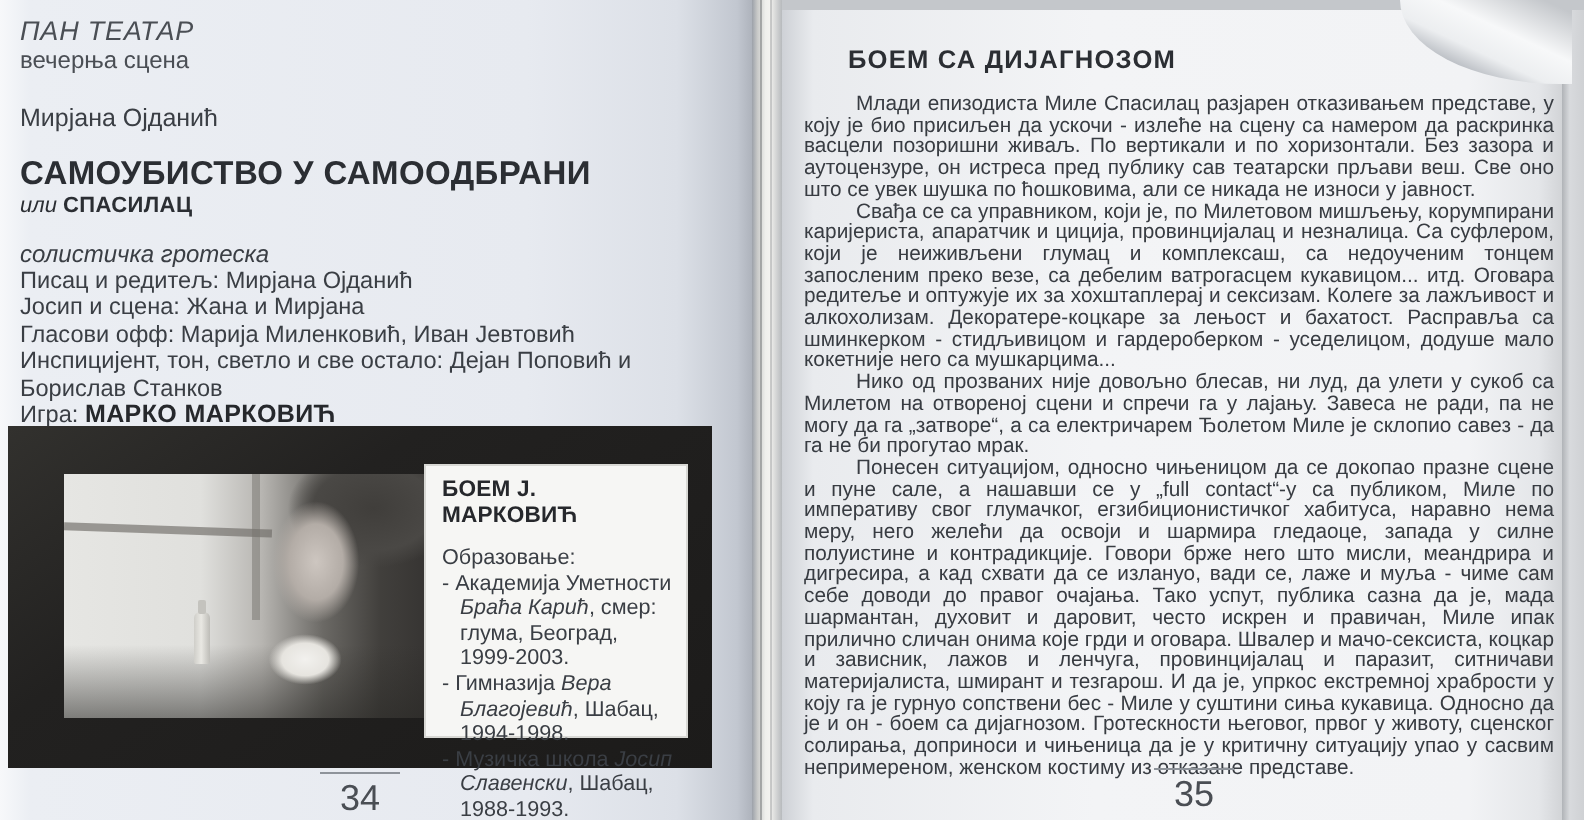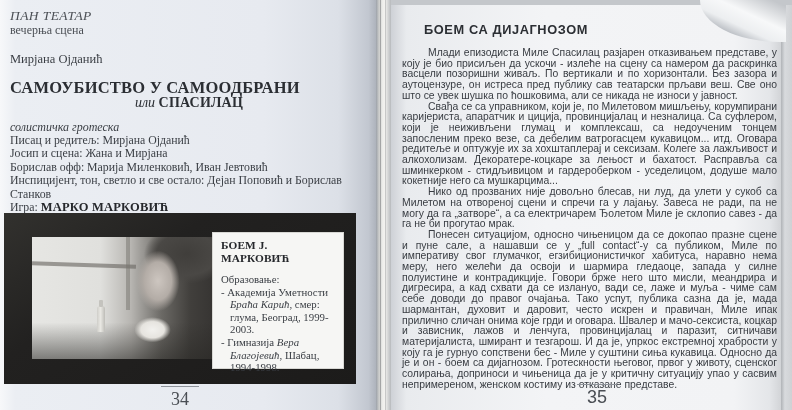--- a/index.html
+++ b/index.html
@@ -4,28 +4,27 @@
 <style>
   html,body{margin:0;padding:0;}
   body{background:#b9bcc1;font-family:"Liberation Sans","DejaVu Sans",sans-serif;}
   .stage{position:relative;width:792px;height:410px;overflow:hidden;background:#c4c7cb;}
 
   
   .left-page{
     position:absolute;left:0;top:0;width:376px;height:410px;
     background:linear-gradient(to right,#f7f8fa 0%,#ebeef3 4%,#e7eaf0 70%,#dce0e7 90%,#c2c7d0 98%,#aeb3bc 100%);
     color:#3a3e44;
-    font-family:Liberation Serif, serif;
   }
   .lp-content{position:relative;padding:8px 8px 0 10px;width:358px;}
   .lp-theater{font-style:italic;font-size:13.5px;line-height:15px;letter-spacing:.4px;color:#4a4e54;}
   .lp-stage{font-size:12px;line-height:15px;color:#4a4e54;}
   .lp-author{margin-top:14px;font-size:12.5px;line-height:15px;}
   .lp-title{margin-top:12px;font-size:16.5px;line-height:17px;font-weight:bold;letter-spacing:.2px;color:#2b2e33;}
-  .lp-subtitle{font-size:14px;line-height:14px;color:#2b2e33;text-align:center;}
+  .lp-subtitle{font-size:11px;line-height:14px;color:#2b2e33;}
   .lp-subtitle .st-prefix{font-style:italic;font-weight:normal;}
   .lp-subtitle .st-main{font-weight:bold;letter-spacing:.2px;}
   .lp-genre{margin-top:10px;font-style:italic;font-size:12px;line-height:14px;}
   .lp-credits{margin-top:0;font-size:11.8px;line-height:13.4px;}
   .lp-credits .credit-line{margin:0;}
   .lp-play{font-size:11.8px;line-height:13.4px;}
   .lp-play .play-name{font-weight:bold;font-size:12.5px;letter-spacing:.2px;color:#26282c;}
 
   
   .photo-frame{
@@ -102,40 +101,41 @@
       <div class="lp-title">САМОУБИСТВО У САМООДБРАНИ</div>
       <div class="lp-subtitle">
         <span class="st-prefix">или</span>
         <span> </span>
         <span class="st-main">СПАСИЛАЦ</span>
       </div>
       <div class="lp-genre">солистичка гротеска</div>
       <div class="lp-credits">
         <div class="credit-line">Писац и редитељ: Мирјана Ојданић</div>
         <div class="credit-line">Јосип и сцена: Жана и Мирјана</div>
-        <div class="credit-line">Борислав офф: Марија Миленковић, Иван Јевтовић</div>
+        <div class="credit-line">Гласови офф: Марија Миленковић, Иван Јевтовић</div>
         <div class="credit-line">Инспицијент, тон, светло и све остало: Дејан Поповић и Борислав Станков</div>
         <div class="lp-play">
           <span>Игра: </span>
           <span class="play-name">МАРКО МАРКОВИЋ</span>
         </div>
       </div>
     </div>
 
     <div class="photo-frame">
       <div class="actor-photo">
         <div class="window-bar-h"></div>
         <div class="window-bar-v"></div>
         <div class="photo-bottle"></div>
       </div>
       <div class="caption-box">
         <div class="caption-name">БОЕМ Ј. МАРКОВИЋ</div>
         <div class="caption-label">Образовање:</div>
         <div class="edu-item"><span>- Академија Уметности </span><i>Браћа Карић</i><span>, смер: глума, Београд, 1999-2003.</span></div>
         <div class="edu-item"><span>- Гимназија </span><i>Вера Благојевић</i><span>, Шабац, 1994-1998.</span></div>
+        <div class="edu-item"><span>- Музичка школа </span><i>Јосип Славенски</i><span>, Шабац, 1988-1993.</span></div>
       </div>
     </div>
 
     <div class="pagenum pagenum-left">
       <span class="pn-inner">34</span>
     </div>
   </div>
 
   <div class="gutter"></div>
 

